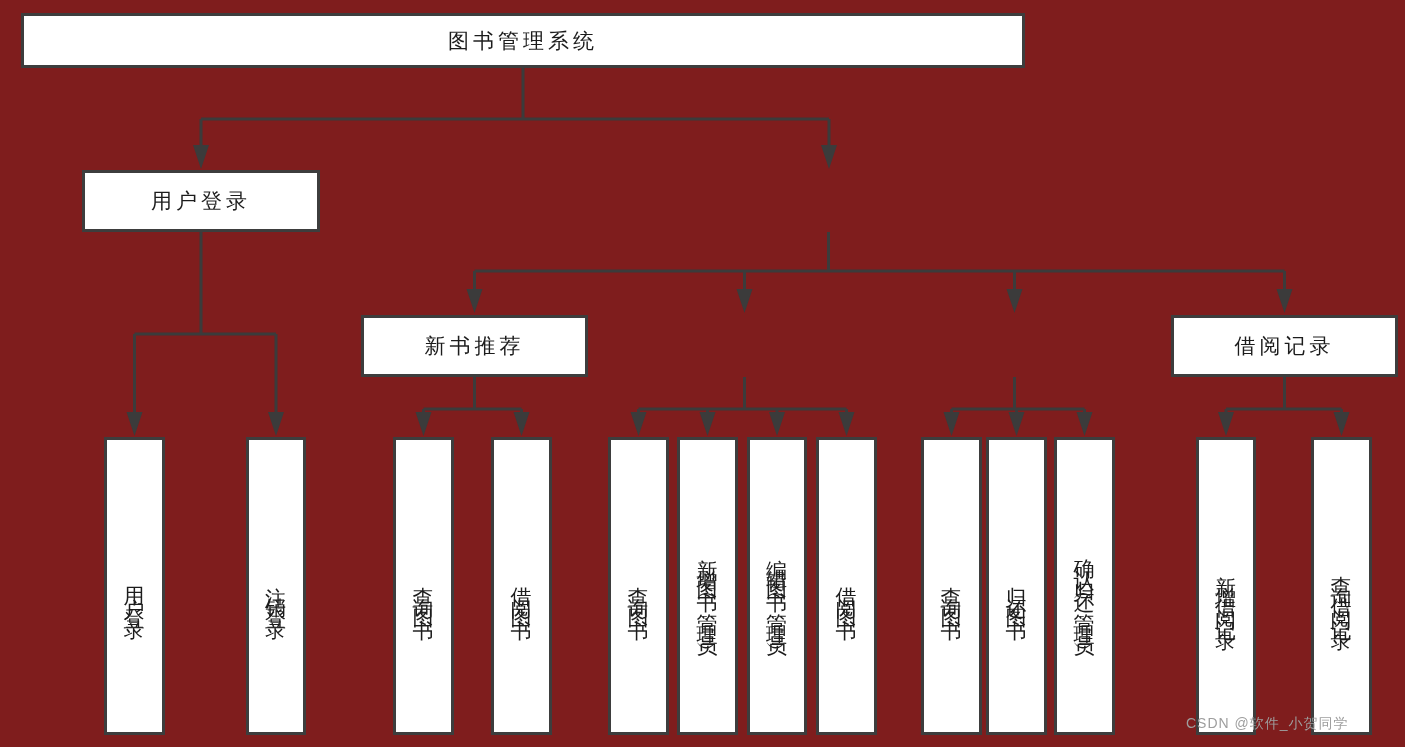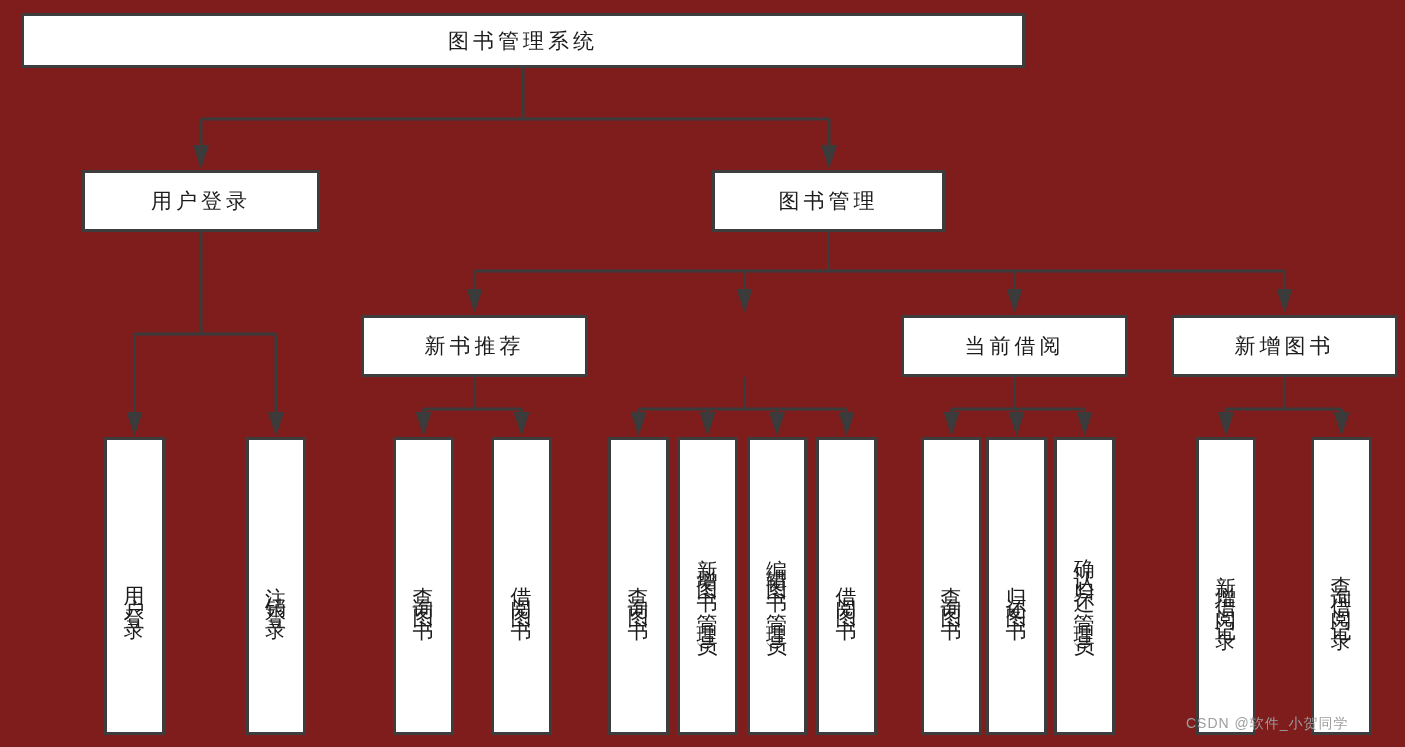--- a/index.html
+++ b/index.html
@@ -68,25 +68,23 @@
              M630.5 412L646.5 412L638.5 436Z M699.5 412L715.5 412L707.5 436Z
              M769 412L785 412L777 436Z M838.5 412L854.5 412L846.5 436Z
              M943.5 412L959.5 412L951.5 436Z M1008.5 412L1024.5 412L1016.5 436Z
              M1076.5 412L1092.5 412L1084.5 436Z
              M1218 412L1234 412L1226 436Z M1333.5 412L1349.5 412L1341.5 436Z"></path>
   </svg>
 
   <div class="box hbox" style="left:21px;top:13px;width:1004px;height:55px">图书管理系统</div>
 
   <div class="box hbox" style="left:82px;top:170px;width:238px;height:62px">用户登录</div>
-  <div class="box hbox" style="left:712px;top:170px;width:233px;height:62px">图书管理</div>
 
   <div class="box hbox" style="left:361px;top:315px;width:227px;height:62px">新书推荐</div>
-  <div class="box hbox" style="left:901px;top:315px;width:227px;height:62px">当前借阅</div>
-  <div class="box hbox" style="left:1171px;top:315px;width:227px;height:62px">新增图书</div>
+  <div class="box hbox" style="left:1171px;top:315px;width:227px;height:62px">借阅记录</div>
 
   <div class="box vbox" style="left:104px;top:437px;width:61px;height:298px">用户登录</div>
   <div class="box vbox" style="left:246px;top:437px;width:60px;height:298px">注销登录</div>
 
   <div class="box vbox" style="left:393px;top:437px;width:61px;height:298px">查询图书</div>
   <div class="box vbox" style="left:491px;top:437px;width:61px;height:298px">借阅图书</div>
 
   <div class="box vbox" style="left:608px;top:437px;width:61px;height:298px">查询图书</div>
   <div class="box vbox" style="left:677px;top:437px;width:61px;height:298px">新增图书（管理员）</div>
   <div class="box vbox" style="left:747px;top:437px;width:60px;height:298px">编辑图书（管理员）</div>

